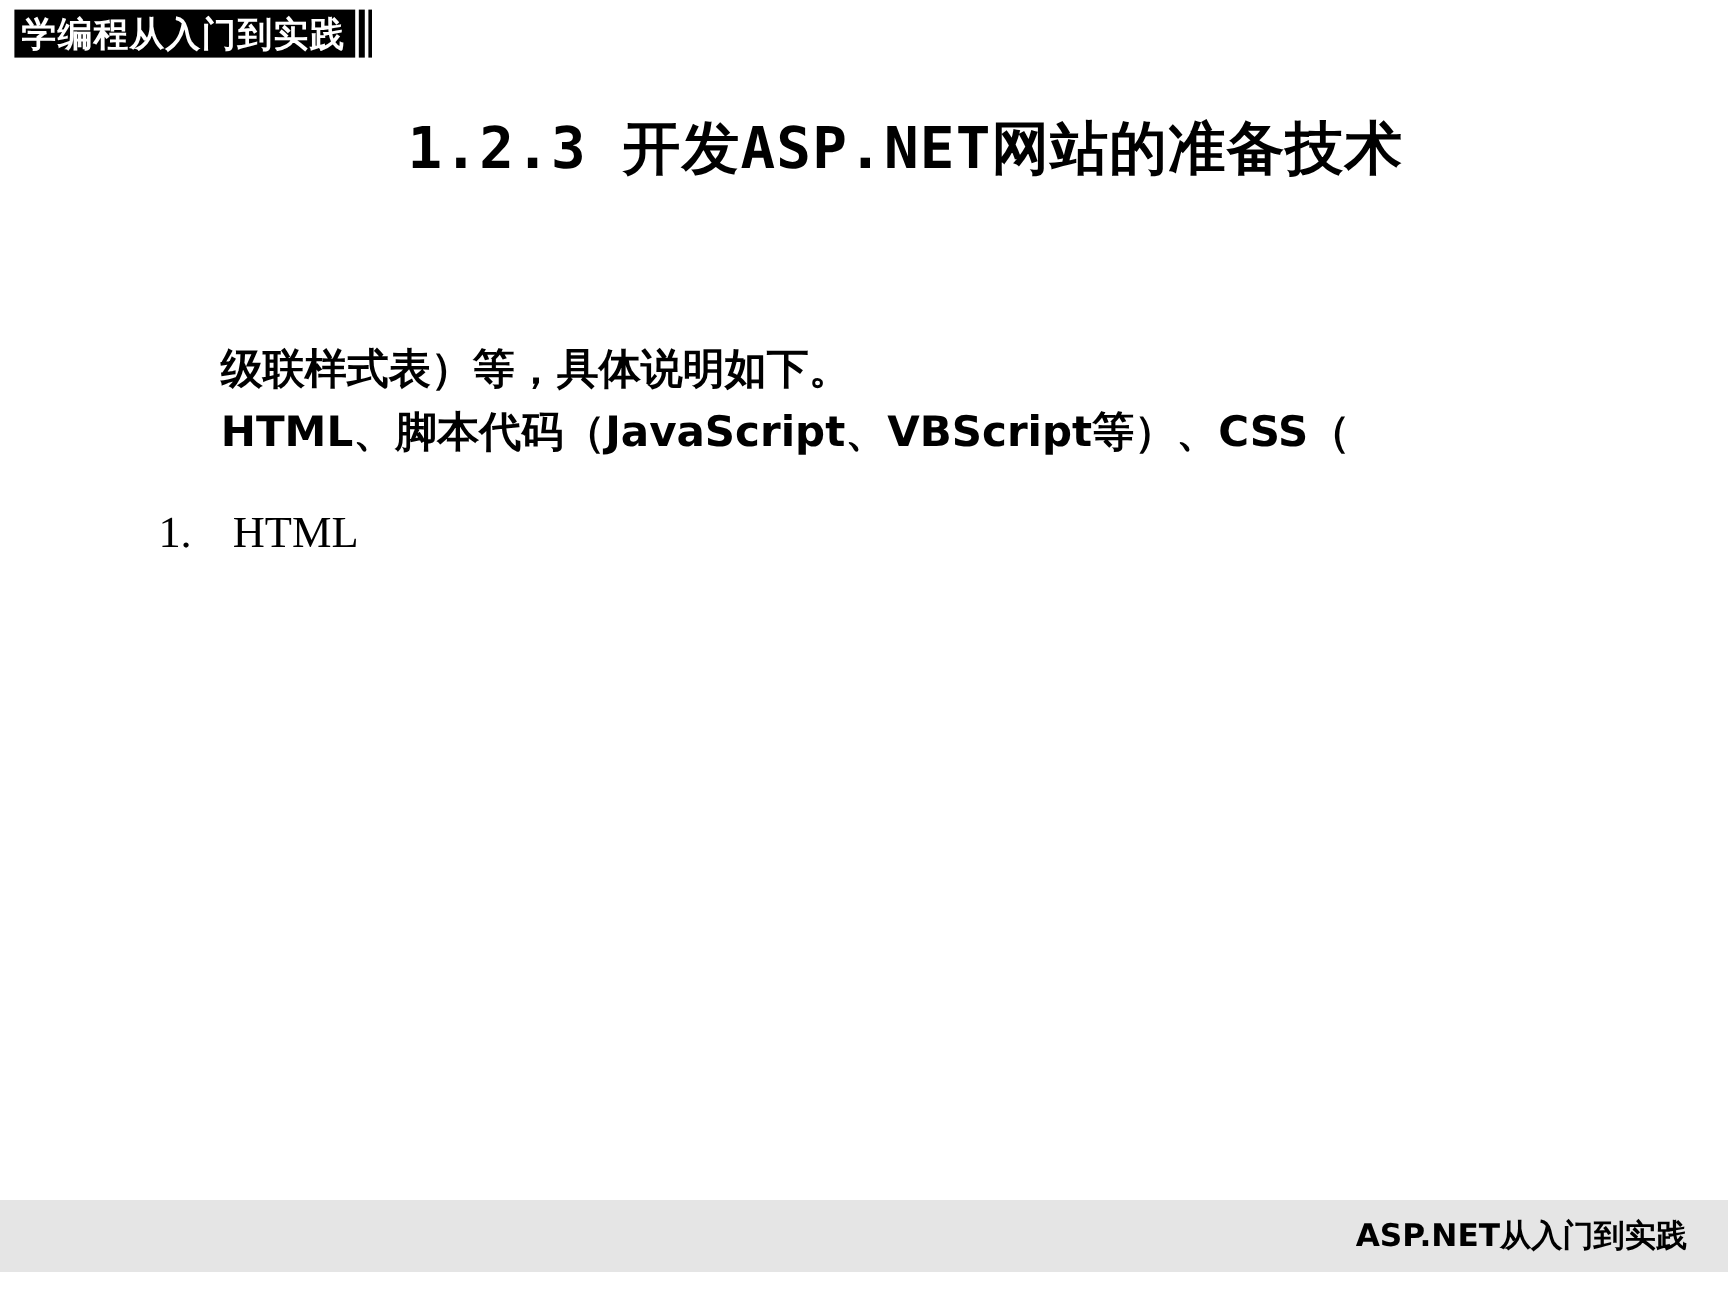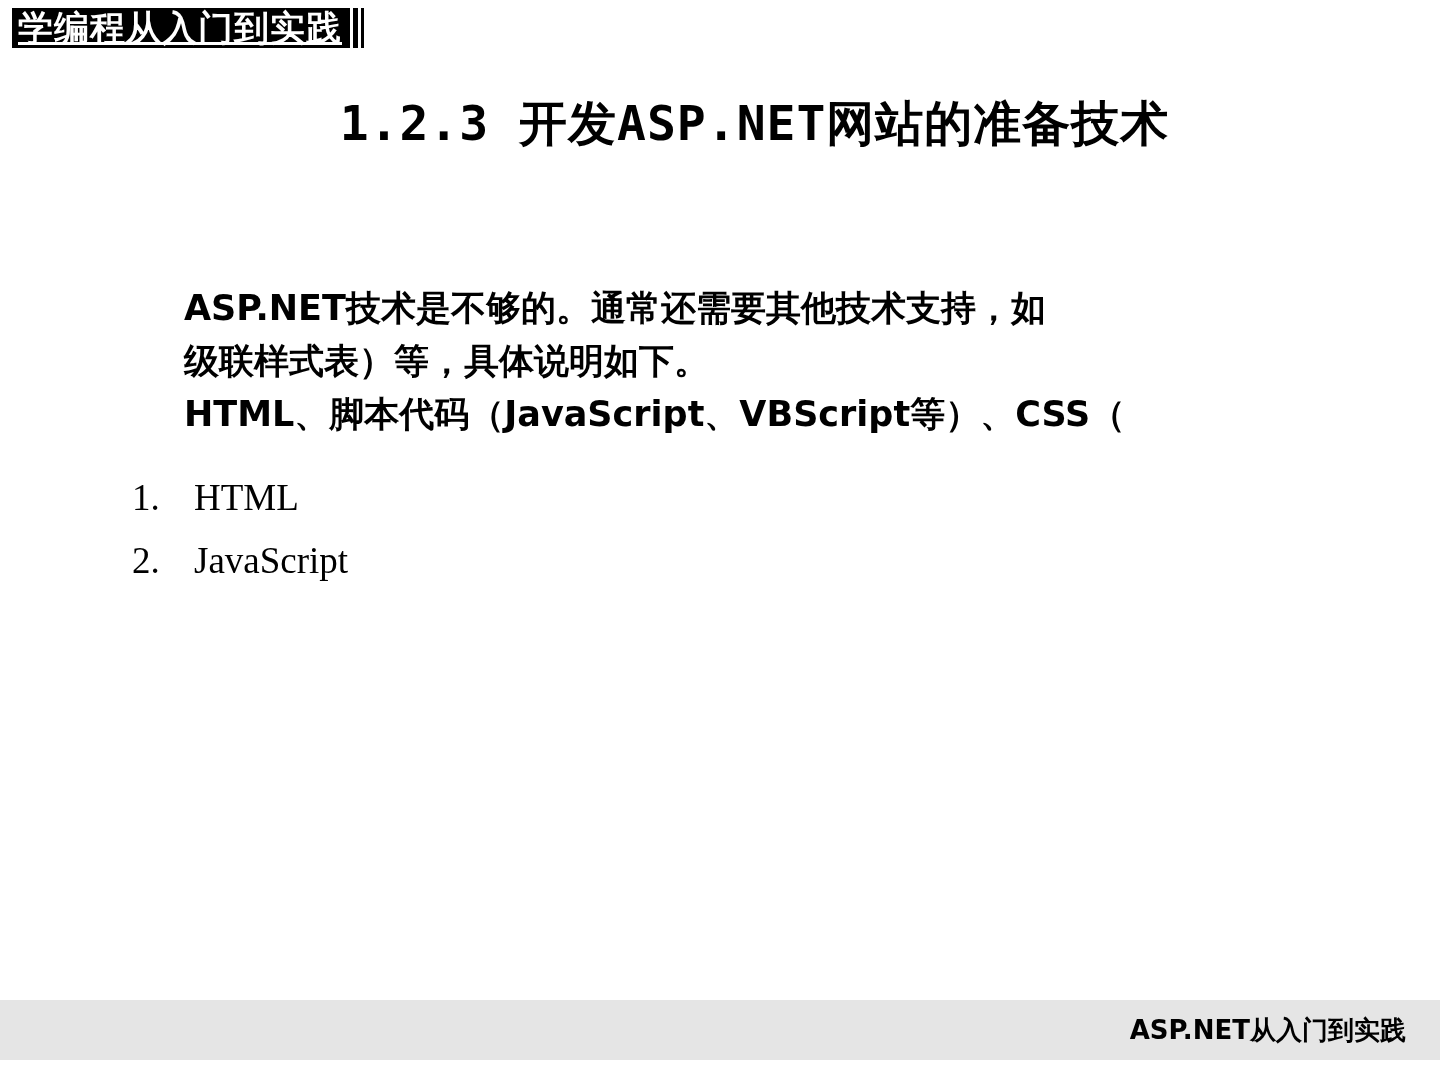--- a/index.html
+++ b/index.html
@@ -22,26 +22,25 @@
     left: 12px;
     display: flex;
     align-items: stretch;
     height: 40px;
   }
   .header-badge-box {
     background: #000000;
     color: #ffffff;
     font-family: "DejaVu Sans", sans-serif;
     font-weight: bold;
-    font-size: 35px;
+    font-size: 29px;
     line-height: 40px;
     padding: 0 8px 0 6px;
     letter-spacing: 1px;
     white-space: nowrap;
-    text-decoration: underline;
   }
   .header-badge-bars {
     display: flex;
     align-items: stretch;
     margin-left: 3px;
   }
   .header-badge-bars i {
     display: block;
     width: 5px;
     background: #000000;
@@ -136,31 +135,27 @@
     <i></i>
       <i class="thin"></i>
   </div>
 </div>
 
 <div class="slide-title">1.2.3  开发ASP.NET网站的准备技术</div>
 
 <div class="content">
 
   <div class="paragraph">
-    <span class="ind">ASP.NET技术是不够的。通常还需要其他技术支持，如</span>
     <span class="ind">级联样式表）等，具体说明如下。</span>
     <span class="ind">HTML、脚本代码（JavaScript、VBScript等）、CSS（</span>
   </div>
 
   <div class="list">
     <div class="list-item">
       <span class="num">1.</span><span>HTML</span>
-    </div>
-    <div class="list-item">
-      <span class="num">2.</span><span>JavaScript</span>
     </div>
   </div>
 
 </div>
 
 <div class="footer-bar">
   <div class="footer-text">ASP.NET从入门到实践</div>
 </div>
 
 </body></html>

